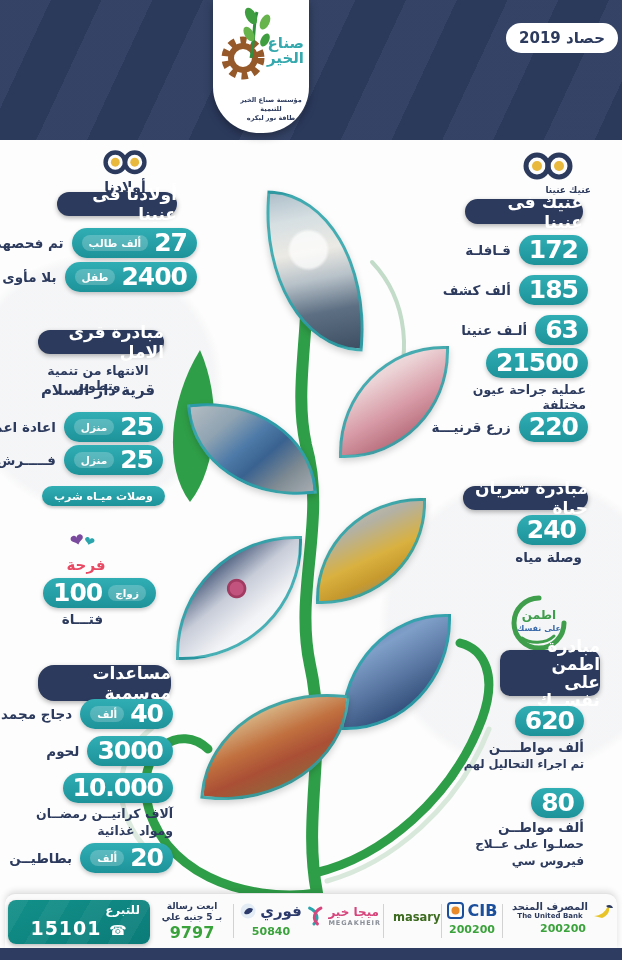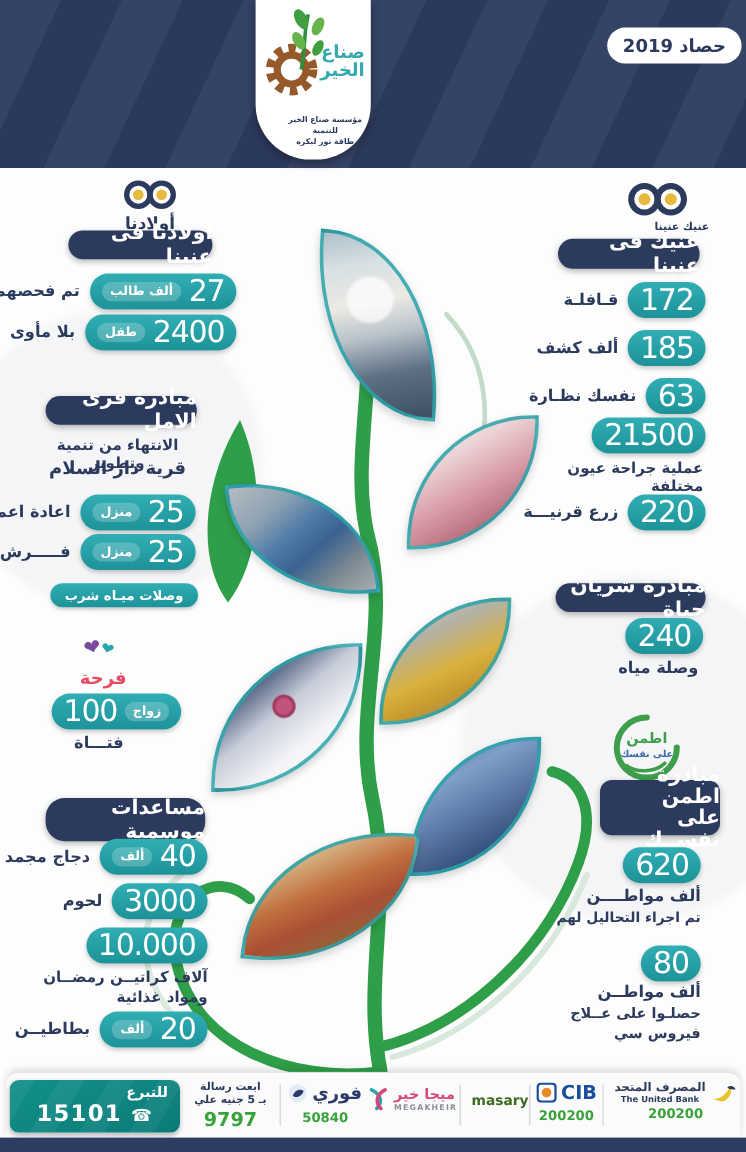--- a/index.html
+++ b/index.html
@@ -14,21 +14,21 @@
     background-image:repeating-linear-gradient(115deg,rgba(255,255,255,.035) 0 46px,rgba(0,0,0,.05) 46px 92px);}
   .badge{position:absolute;left:213px;top:0;width:96px;height:133px;background:#fff;
     border-radius:0 0 46px 46px;box-shadow:0 3px 8px rgba(0,0,0,.35);z-index:4;}
   .harvest{position:absolute;left:506px;top:23px;width:112px;height:30px;background:#fff;border-radius:16px;
     display:flex;align-items:center;justify-content:center;color:#2c3a5d;font-weight:800;font-size:15px;direction:rtl;z-index:4;}
   .orgname{position:absolute;right:5px;top:36px;text-align:right;color:#35a9ae;font-weight:800;font-size:15px;line-height:15px;direction:rtl;}
   .orgsub{position:absolute;left:0;right:0;bottom:10px;text-align:center;color:#2c3a5d;font-size:6.5px;font-weight:700;line-height:9px;direction:rtl;margin-left:20px;}
   
   .np{display:inline-flex;direction:rtl;align-items:center;gap:6px;height:30px;padding:0 10px;border-radius:18px;
     background:linear-gradient(180deg,#30aeb4,#1d9299);color:#fff;box-shadow:0 2px 4px rgba(0,0,0,.22);}
-  .np .num{font-weight:400;font-size:25px;letter-spacing:-1px;line-height:30px;}
+  .np .num{font-weight:700;font-size:25px;letter-spacing:-1px;line-height:30px;}
   .np .unit{background:rgba(255,255,255,.22);border-radius:10px;font-size:10.5px;font-weight:700;padding:2px 7px;white-space:nowrap;}
   .srow{position:absolute;display:flex;direction:rtl;align-items:center;gap:8px;white-space:nowrap;z-index:3;}
   .lab{color:#2c3a5d;font-weight:800;font-size:13.5px;}
   .hdr{position:absolute;background:#2c3a5d;color:#fff;font-weight:800;font-size:17px;border-radius:16px;
     display:flex;align-items:center;justify-content:center;box-shadow:0 2px 5px rgba(0,0,0,.3);direction:rtl;z-index:3;}
   .rtxt{position:absolute;direction:rtl;text-align:right;color:#2c3a5d;z-index:3;}
   
   .leaf{position:absolute;z-index:1;border:3px solid rgba(41,163,169,.85);box-shadow:0 3px 7px rgba(0,0,0,.18);}
   
   .bcircle{position:absolute;left:352px;top:776px;width:106px;height:106px;border-radius:50%;z-index:2;
@@ -136,21 +136,21 @@
   <div class="srow" style="right:34px;top:275px">
     <span class="np">
         <span class="num">185</span>
       </span>
     <span class="lab">ألف كشف</span>
   </div>
   <div class="srow" style="right:34px;top:315px">
     <span class="np">
         <span class="num">63</span>
       </span>
-    <span class="lab">نفسك نظـارة</span>
+    <span class="lab">ألـف عنينا</span>
   </div>
   <div class="srow" style="right:34px;top:348px">
     <span class="np">
         <span class="num">21500</span>
       </span>
   </div>
   <div class="rtxt" style="right:36px;top:382px;width:160px;font-weight:800;font-size:12.5px">عملية جراحة عيون مختلفة</div>
   <div class="srow" style="right:34px;top:412px">
     <span class="np">
         <span class="num">220</span>

